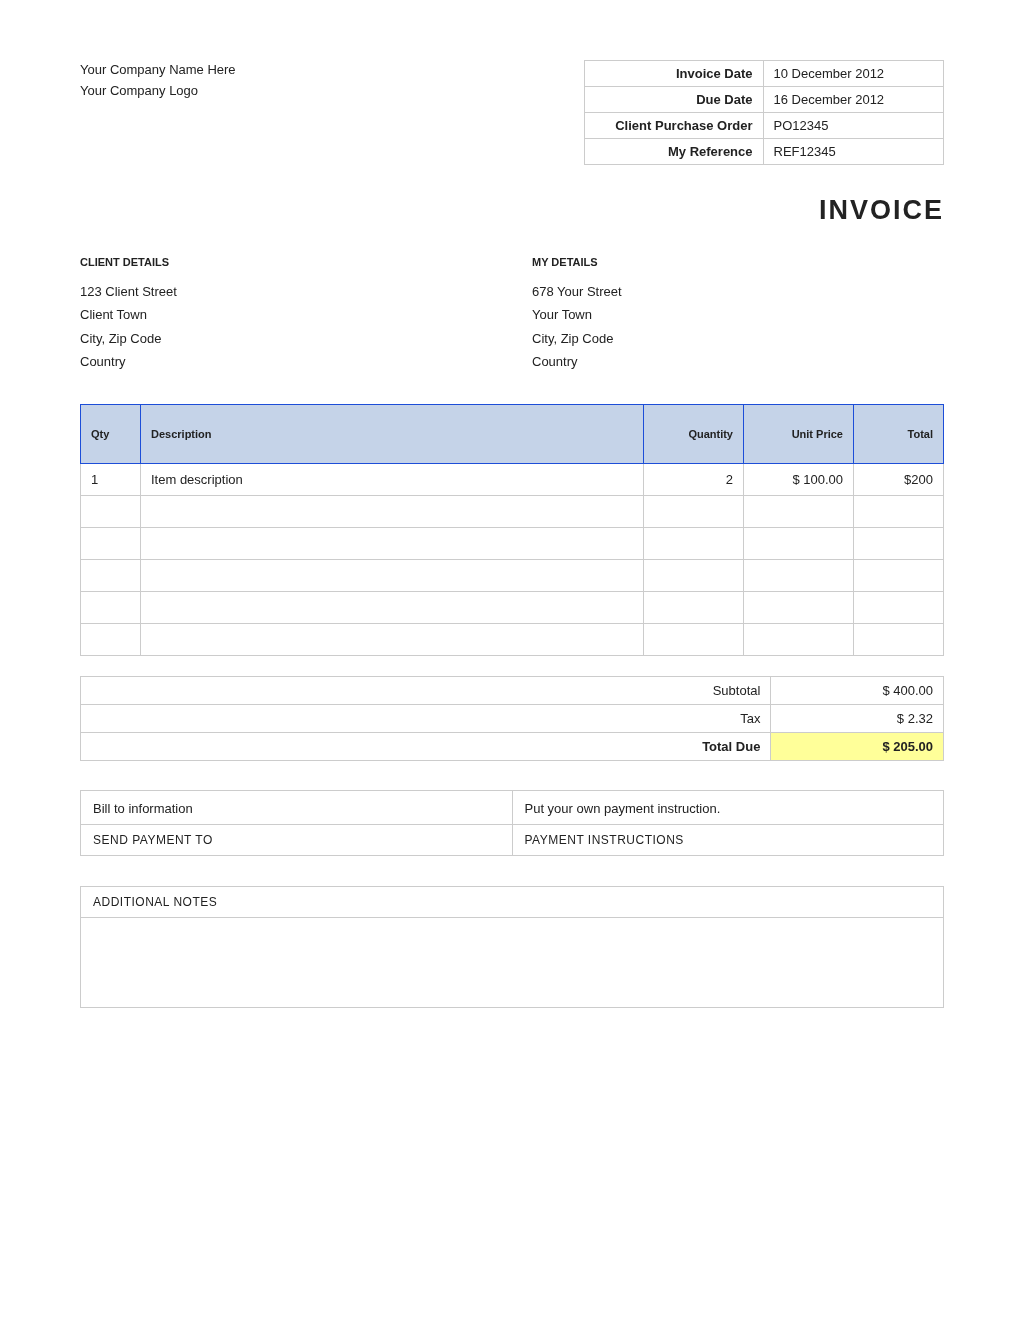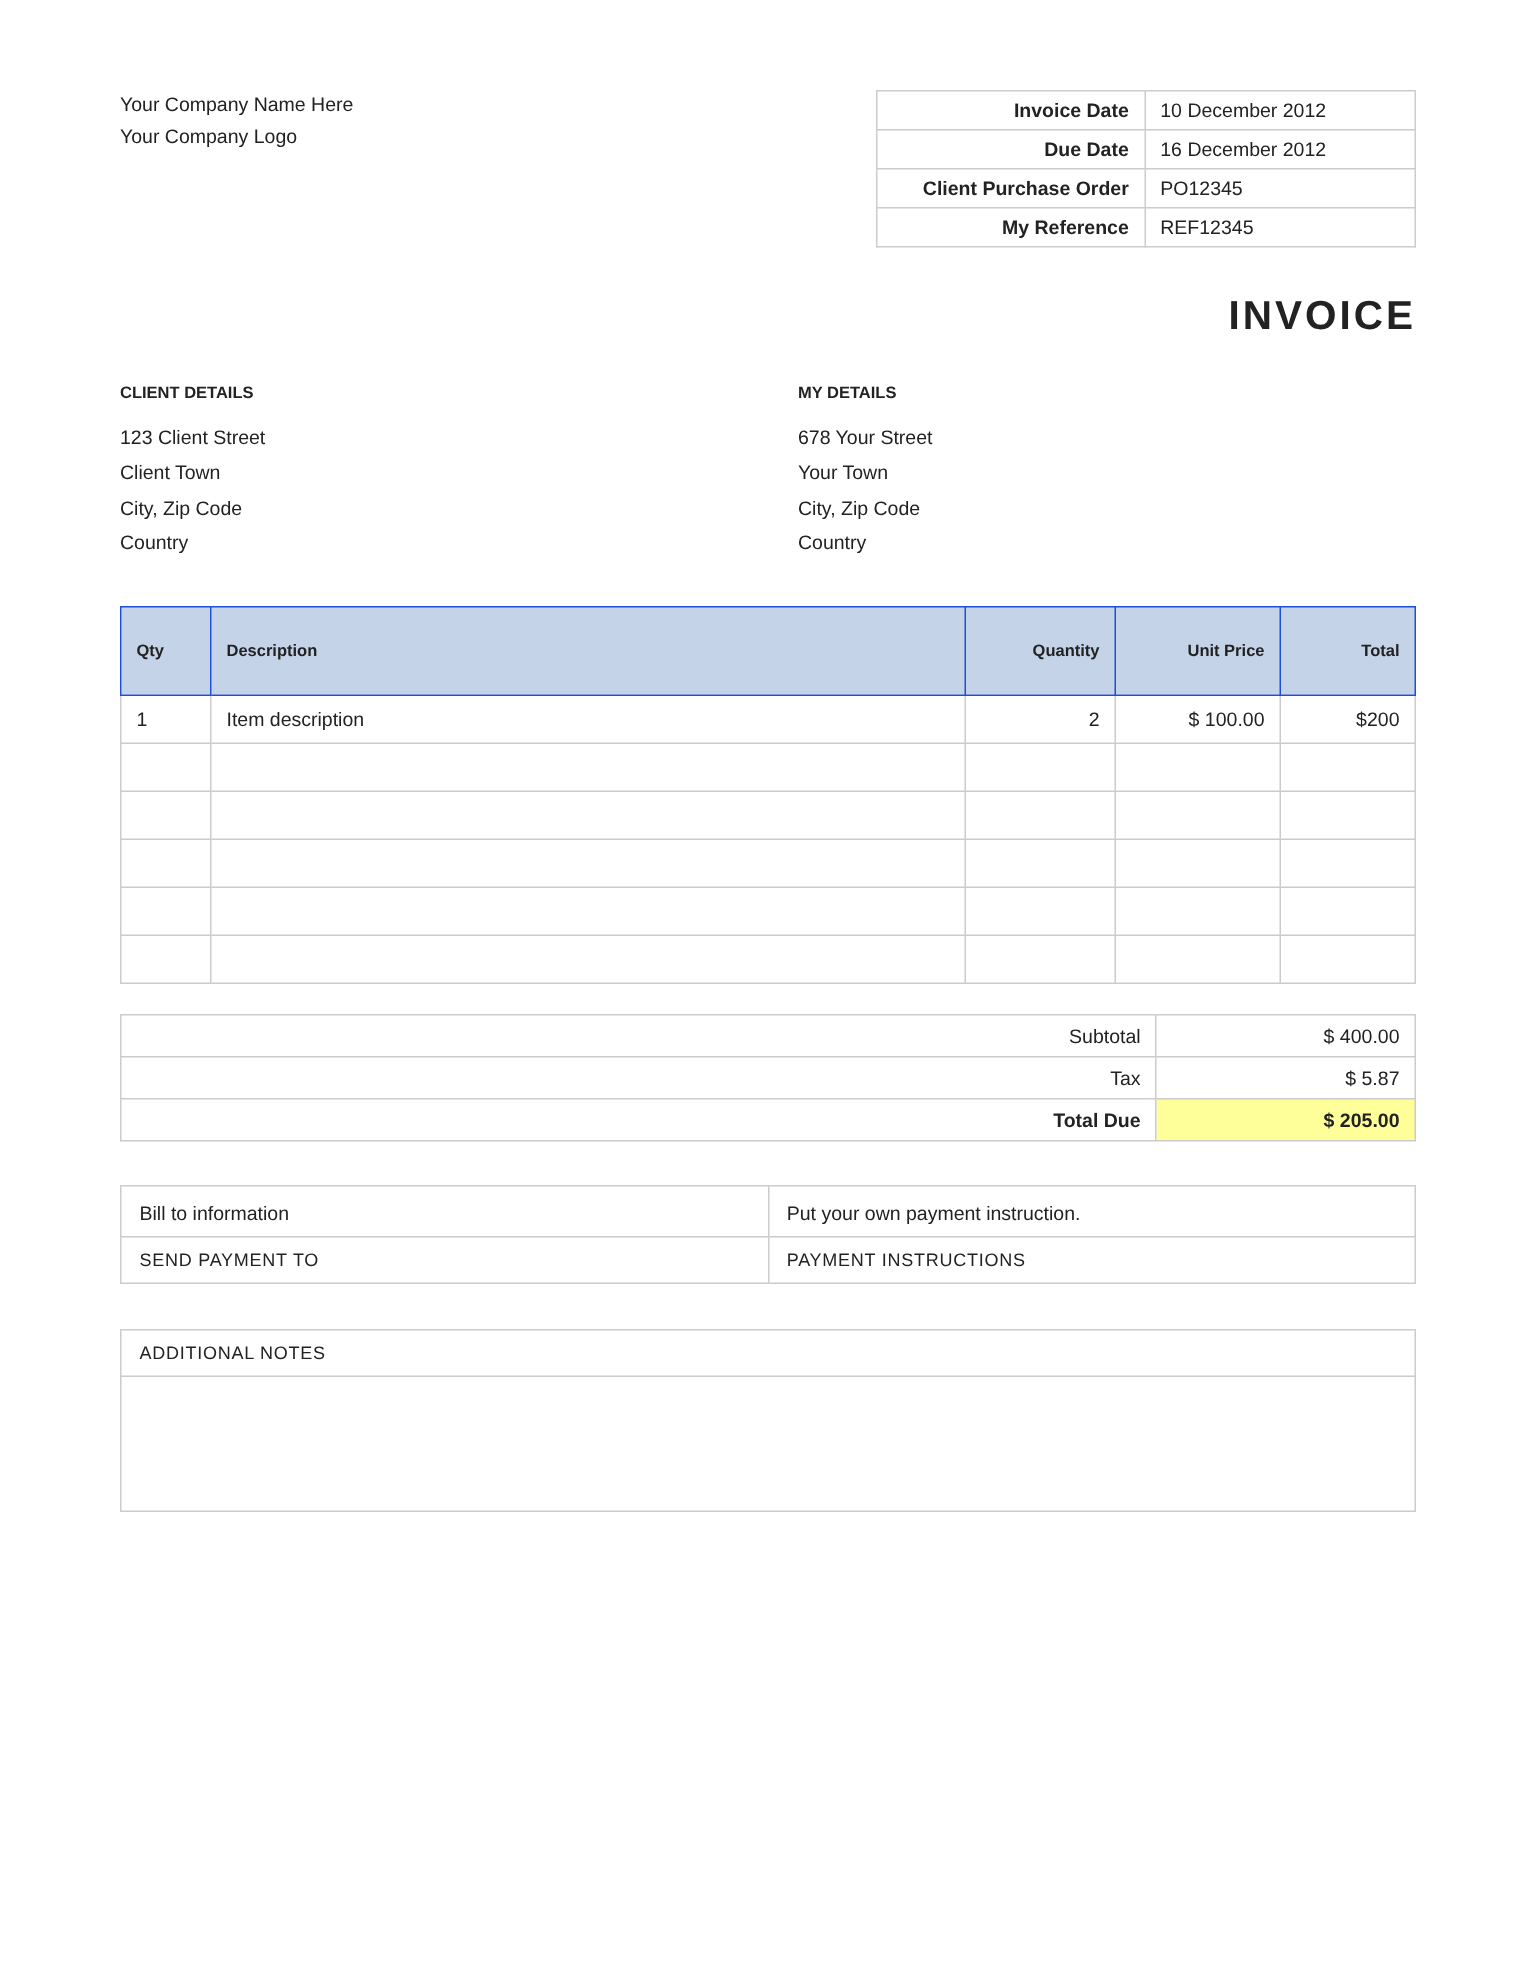--- a/index.html
+++ b/index.html
@@ -270,21 +270,21 @@
 </table>
 
 <table class="totals-table">
   <tbody>
       <tr>
     <td class="label-cell">Subtotal</td>
     <td class="value-cell">$ 400.00</td>
   </tr>
   <tr>
     <td class="label-cell">Tax</td>
-    <td class="value-cell">$ 5.87</td>
+    <td class="value-cell">$ 2.32</td>
   </tr>
   <tr class="total-due-row">
     <td class="label-cell">Total Due</td>
     <td class="value-cell">$ 205.00</td>
   </tr>
 </tbody>
   </table>
 
 <table class="payment-table">
   <tbody>

